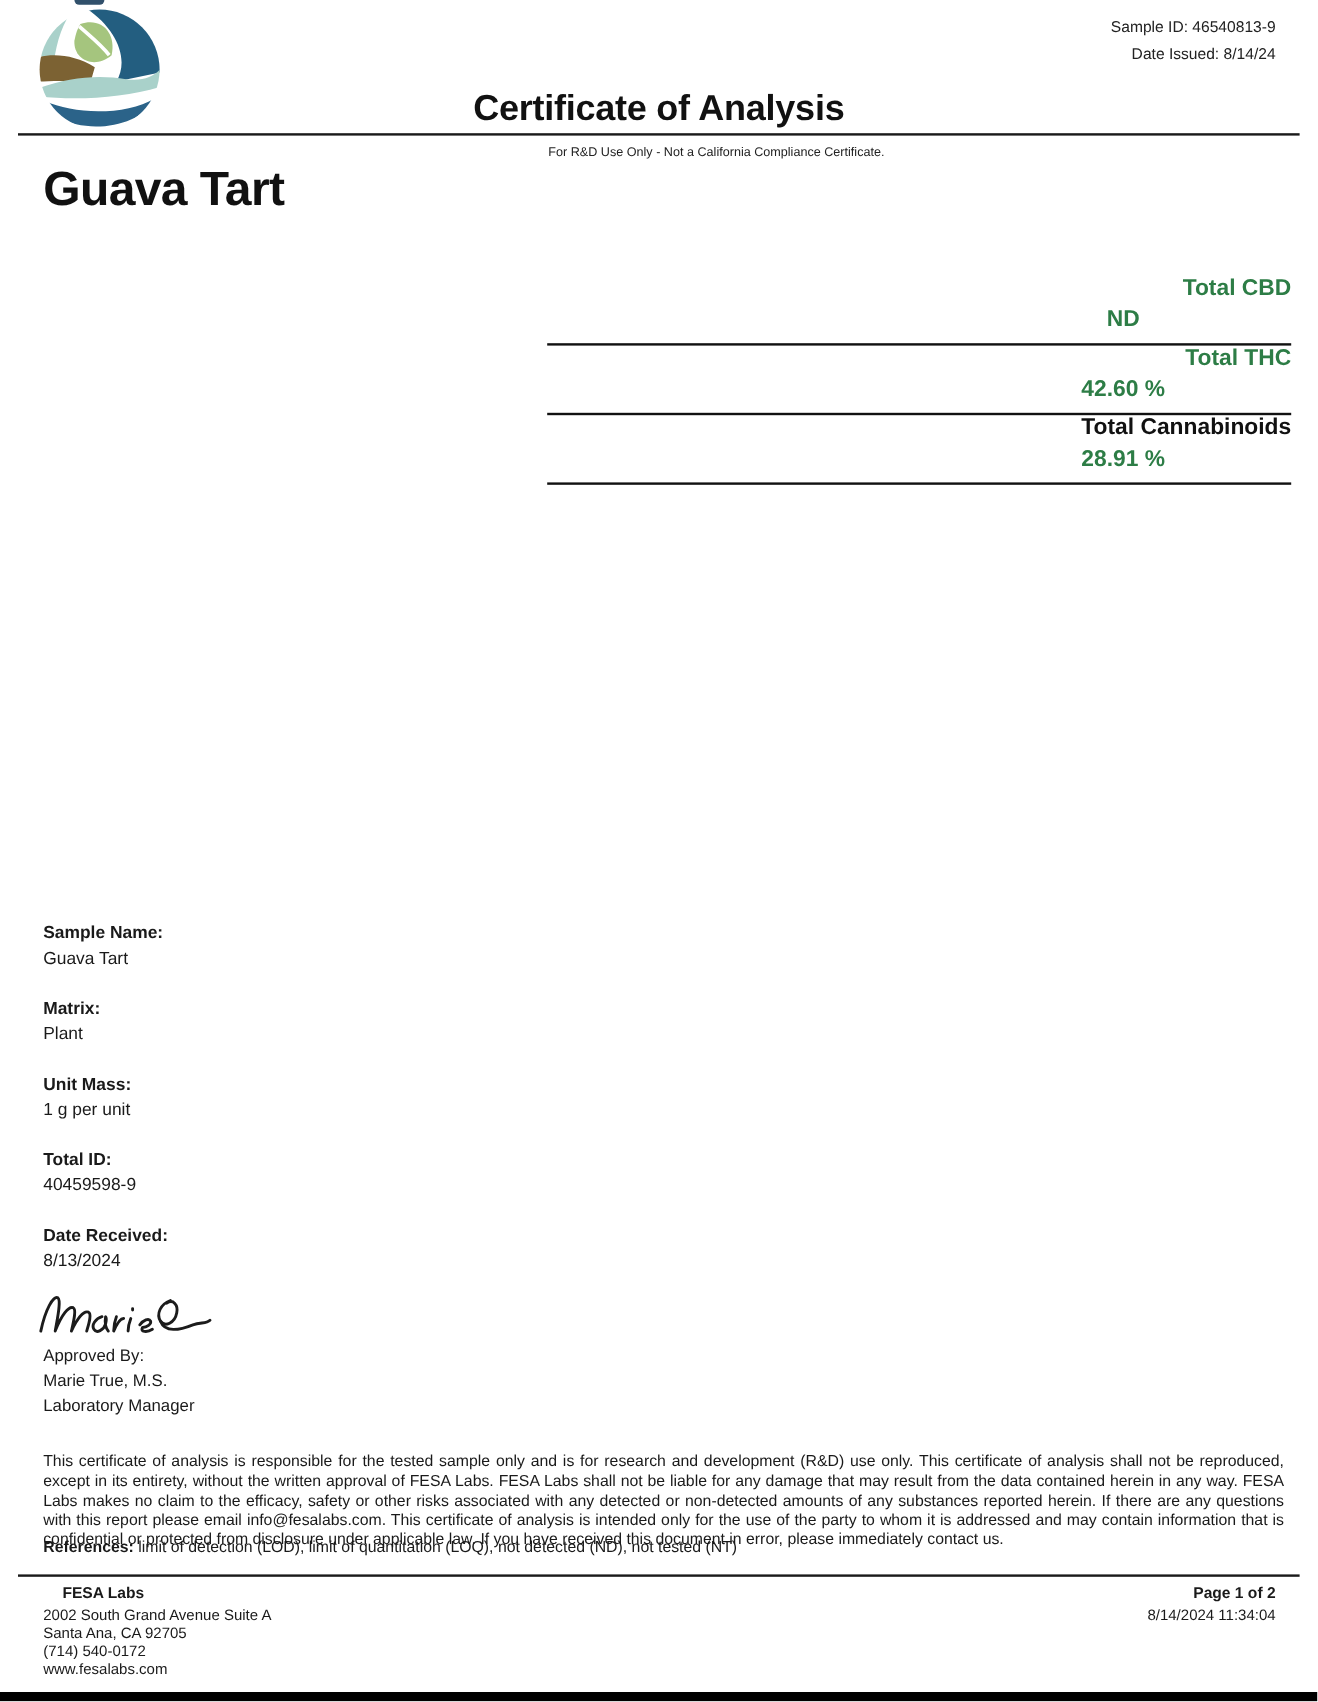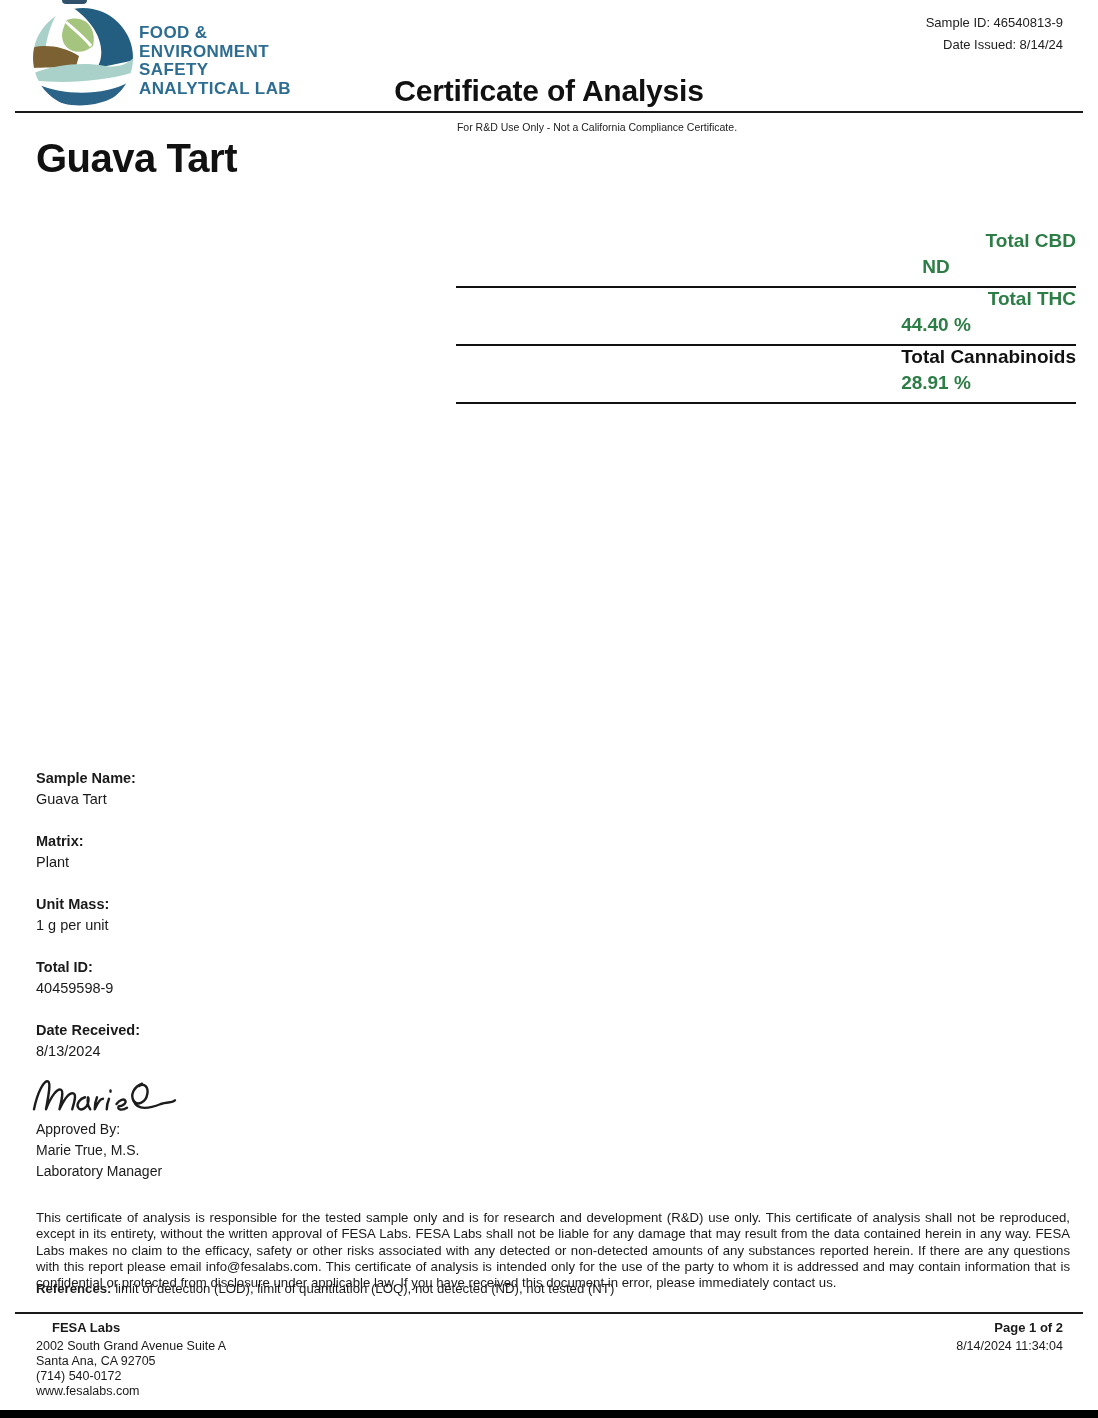--- a/index.html
+++ b/index.html
@@ -91,47 +91,41 @@
       <path d="M34,12 C52,6 64,20 60,38 C46,50 28,42 29,26 C30,20 32,15 34,12 Z" fill="#a5c57e"></path>
       <path d="M33,14 C42,22 52,30 58,38" stroke="#ffffff" stroke-width="3" fill="none"></path>
 
       <path d="M-2,40 C12,36 30,38 46,48 L42,62 C24,58 8,60 -2,60 Z" fill="#7c6233"></path>
 
       <path d="M-2,66 C24,56 50,54 72,58 C86,60 96,56 102,48 L102,64 C70,74 28,76 -2,72 Z" fill="#a9d1ca"></path>
 
       <path d="M4,76 C30,88 72,88 96,74 C84,98 40,104 16,90 Z" fill="#2b6389"></path>
     </g>
   </svg>
-  <div class="logo-text">
-    <div>FOOD &amp;</div>
-    <div>ENVIRONMENT</div>
-    <div>SAFETY</div>
-    <div>ANALYTICAL LAB</div>
-  </div>
 
   <div class="coa-title">Certificate of Analysis</div>
 
   <div class="header-meta">
     <div>Sample ID: 46540813-9</div>
     <div>Date Issued: 8/14/24</div>
   </div>
 
   <div class="header-rule"></div>
   <div class="coa-subtitle">For R&amp;D Use Only - Not a California Compliance Certificate.</div>
 
   <div class="product-name">Guava Tart</div>
 
   <div class="summary-table">
     <div class="srow">
       <span class="slabel green">Total CBD</span>
       <span class="svalue green">ND</span>
     </div>
     <div class="srow">
       <span class="slabel green">Total THC</span>
-      <span class="svalue green">44.40 %</span>
+      <span class="svalue green">42.60 %</span>
     </div>
     <div class="srow">
       <span class="slabel black">Total Cannabinoids</span>
       <span class="svalue green">28.91 %</span>
     </div>
   </div>
 
   <div class="details">
     <div class="detail-group">
       <div class="detail-label">Sample Name:</div>

